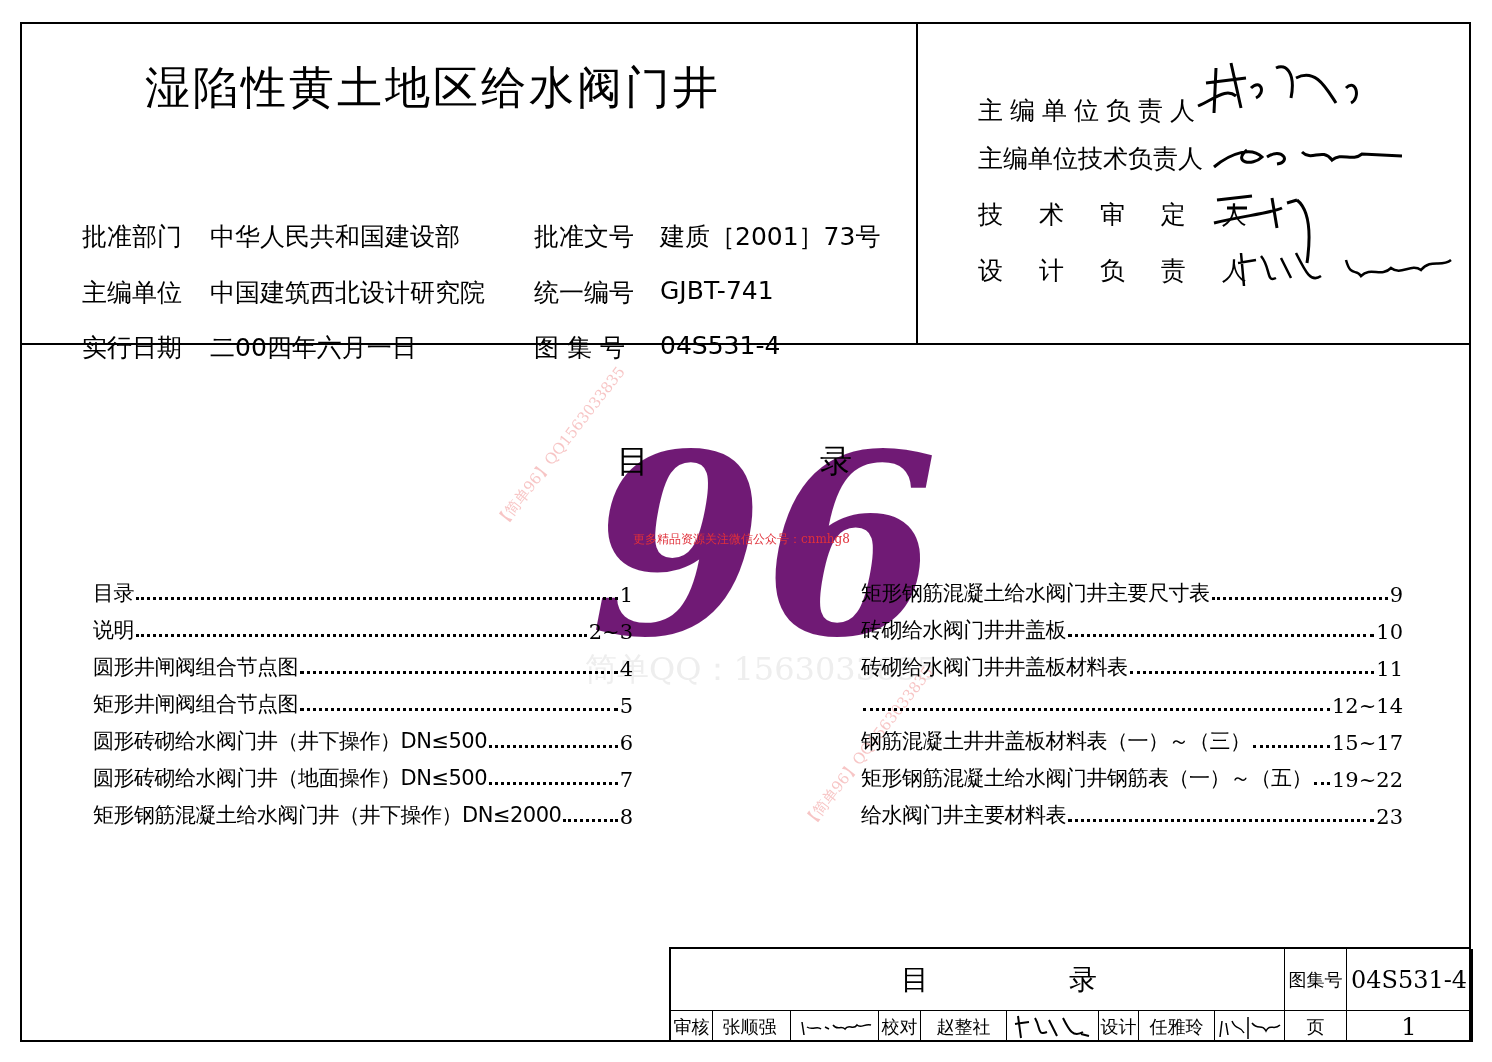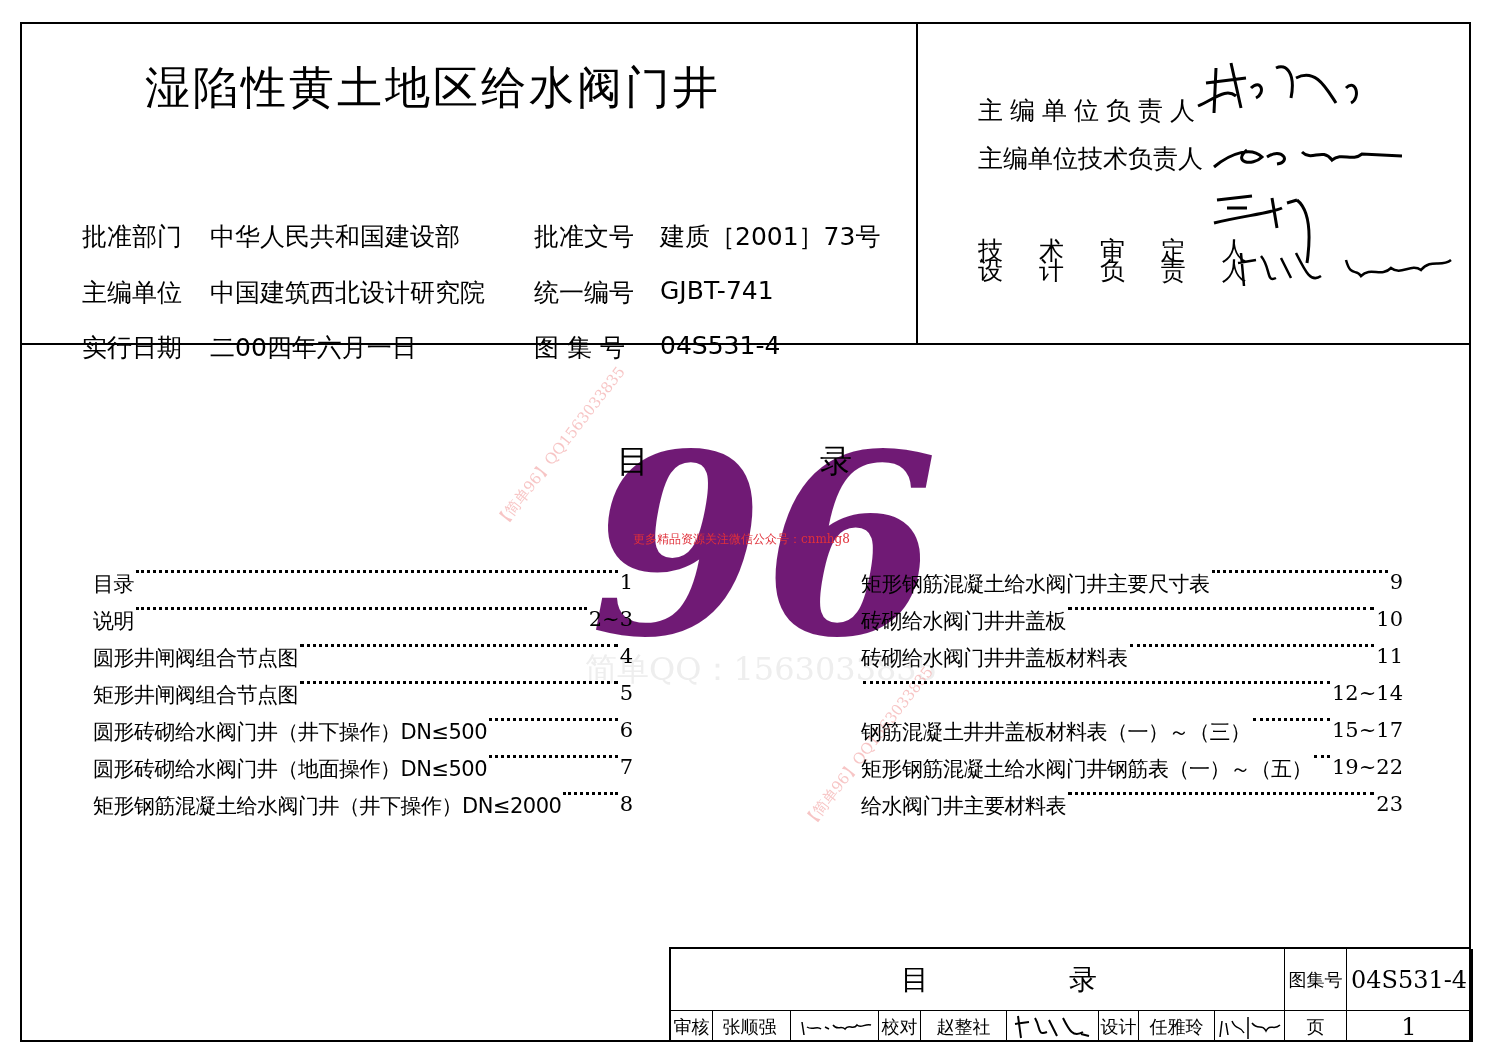--- a/index.html
+++ b/index.html
@@ -23,21 +23,21 @@
   .toc-title { position:absolute; top:440px; font-size:32px; font-family:"DejaVu Sans",sans-serif; }
   .watermark-96 { position:absolute; left:590px; top:420px; font-size:250px; color:#701a75;
                   font-family:"DejaVu Serif",serif; font-weight:bold; font-style:italic; line-height:1; z-index:0; }
   .wm-red { position:absolute; left:633px; top:531px; font-size:12px; color:#e0303a; white-space:nowrap;
             font-family:"DejaVu Serif",serif; }
   .wm-qq { position:absolute; left:585px; top:648px; font-size:32px; color:#eeeeee; white-space:nowrap;
            font-family:"DejaVu Serif",serif; z-index:0; }
   .wm-diag { position:absolute; font-size:15px; color:rgba(240,150,150,0.55); white-space:nowrap;
              transform:rotate(-52deg); transform-origin:left top; font-family:"DejaVu Serif",serif; }
   .toc-col { position:absolute; top:570px; z-index:1; }
-  .toc-item { position:relative; height:37px; display:flex; align-items:flex-start; font-size:21px;
+  .toc-item { position:relative; height:37px; display:flex; align-items:flex-end; font-size:21px;
               font-family:"DejaVu Sans","Liberation Sans",sans-serif; }
   .toc-item .label { white-space:nowrap; letter-spacing:-0.5px; }
   .toc-item .leader { flex:1; border-bottom:3px dotted #000; margin:0 2px 7px 2px; height:0; }
   .toc-item .page { white-space:nowrap; font-family:"DejaVu Serif",serif; font-size:21px; }
   .title-block { position:absolute; left:669px; top:947px; width:802px; height:95px;
                  border:2px solid #000; border-bottom:none; border-right:none; box-sizing:border-box; }
   .tb-main { position:absolute; left:0; top:0; width:614px; height:62px; border-right:1.5px solid #000;
              border-bottom:1.5px solid #000; box-sizing:border-box; }
   .tb-main .c1 { position:absolute; left:230px; top:12px; font-size:28px; font-family:"DejaVu Sans",sans-serif; }
   .tb-main .c2 { position:absolute; left:398px; top:12px; font-size:28px; font-family:"DejaVu Sans",sans-serif; }
@@ -80,21 +80,21 @@
   <span style="left:128px">二00四年六月一日</span>
 </div>
 <div class="meta-row" style="left:534px;top:277px;">
   <span style="left:0">图 集 号</span>
   <span style="left:126px">04S531-4</span>
 </div>
 
 <div class="header-right"></div>
 <div class="resp-row" style="top:86px;letter-spacing:7px;margin-top:8px;">主编单位负责人</div>
 <div class="resp-row" style="top:142px;">主编单位技术负责人</div>
-<div class="resp-row" style="top:198px;letter-spacing:14px;margin-top:36px;">技 术 审 定 人</div>
+<div class="resp-row" style="top:198px;letter-spacing:14px;">技 术 审 定 人</div>
 <div class="resp-row" style="top:254px;letter-spacing:14px;">设 计 负 责 人</div>
 
 <div class="sig" style="left:1196px;top:58px;">
   <svg width="170" height="60" viewBox="0 0 170 60">
       <path d="M2 48 C20 40,30 30,40 38 M20 10 L18 55 M10 25 L50 20 M35 5 L45 50 M55 30 C65 20,70 35,60 40 M80 10 C90 5,100 15,95 40 M100 20 C120 10,130 30,140 45 M150 30 C160 20,165 40,155 45" stroke="#000" stroke-width="3" fill="none"></path>
     </svg>
 </div>
 <div class="sig" style="left:1212px;top:142px;">
   <svg width="195" height="30" viewBox="0 0 195 30">
       <path d="M2 25 C20 10,40 5,50 15 C40 25,20 20,35 8 M55 15 C70 5,80 20,65 22 M90 10 C100 20,110 5,120 18 C130 10,140 20,150 12 L190 14" stroke="#000" stroke-width="3" fill="none"></path>

